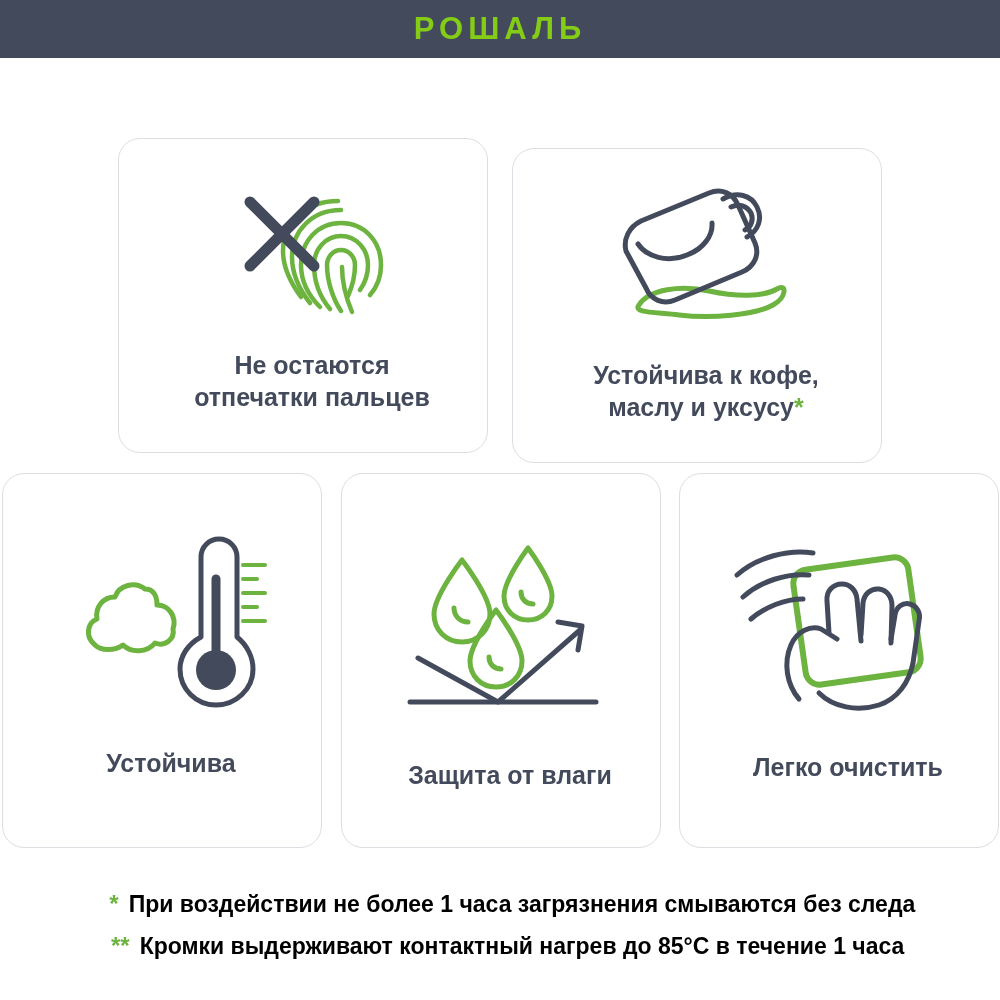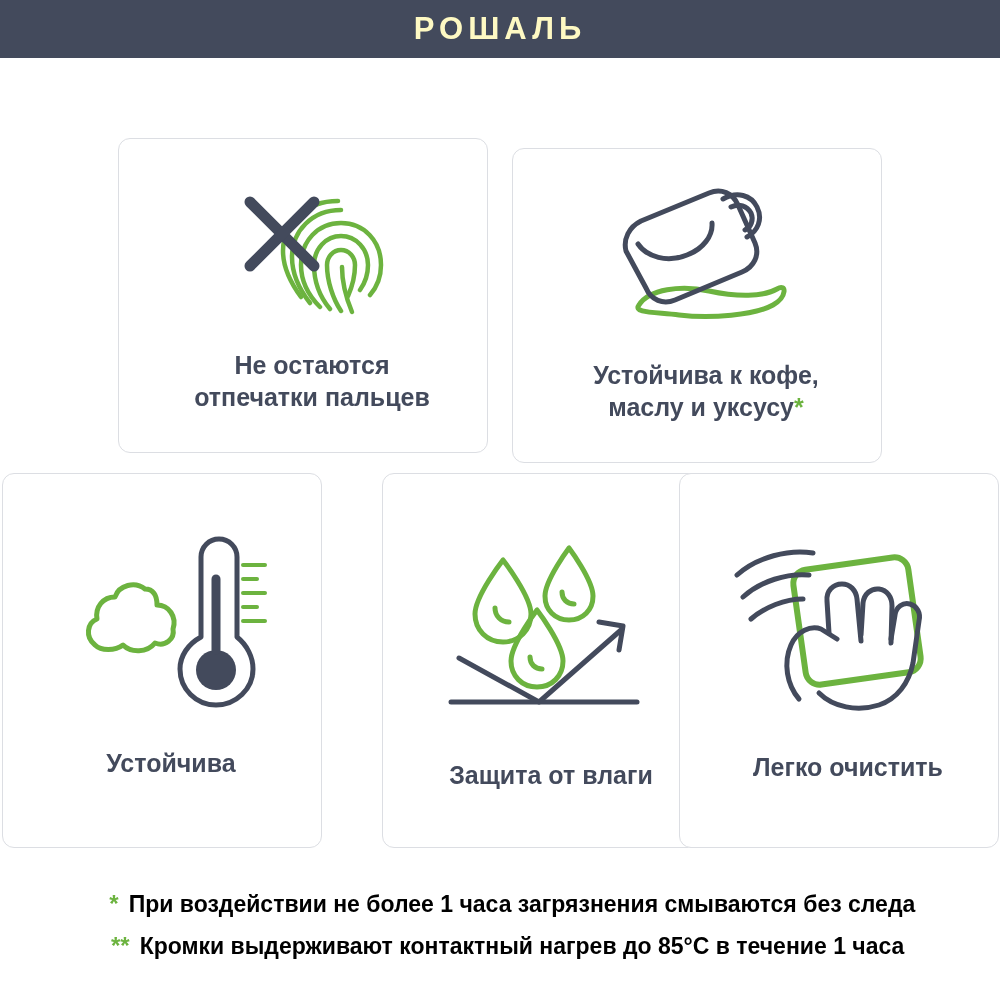--- a/index.html
+++ b/index.html
@@ -10,32 +10,32 @@
     overflow: hidden;
   }
   .page { position: relative; width: 1000px; height: 1000px; background:#fff; }
 
   .header-bar {
     position: absolute; left: 0; top: 0; width: 1000px; height: 58px;
     background: #434a5c;
     display: flex; align-items: center; justify-content: center;
   }
   .header-title {
-    color: #fef9c3;
+    color: #84cc16;
     font-size: 31px;
     font-weight: bold;
     letter-spacing: 5px;
   }
 
   .cards-area { position: absolute; left: 0; top: 58px; width: 1000px; height: 820px; }
 
   .card {
     position: absolute;
     border: 1.5px solid #dcdee3;
-    border-radius: 12px;
+    border-radius: 22px;
     background: #ffffff;
     display: flex;
     flex-direction: column;
     align-items: center;
     padding-left: 18px;
   }
   .card-icon {
     flex: 0 0 auto;
     display: flex; align-items: center; justify-content: center;
   }
@@ -47,21 +47,21 @@
     line-height: 1.28;
     padding: 0 12px;
   }
   .card-label .ast { color: #6cb33f; font-weight: bold; }
 
   
   #card-fingerprint { left: 118px; top: 80px; width: 370px; height: 315px; }
   #card-coffee      { left: 512px; top: 90px; width: 370px; height: 315px; }
   
   #card-heat        { left: 2px;   top: 415px; width: 320px; height: 375px; }
-  #card-moisture    { left: 341px; top: 415px; width: 320px; height: 375px; margin-left: 41px; }
+  #card-moisture    { left: 341px; top: 415px; width: 320px; height: 375px; }
   #card-clean       { left: 679px; top: 415px; width: 320px; height: 375px; }
 
   #card-fingerprint .card-icon { margin-top: 30px; height: 160px; }
   #card-fingerprint .card-label { margin-top: 20px; }
   #card-coffee .card-icon { margin-top: 38px; height: 150px; }
   #card-coffee .card-label { margin-top: 22px; }
   #card-heat .card-icon { margin-top: 45px; height: 200px; }
   #card-heat .card-label { margin-top: 28px; }
   #card-moisture .card-icon { margin-top: 60px; height: 190px; }
   #card-moisture .card-label { margin-top: 35px; }

